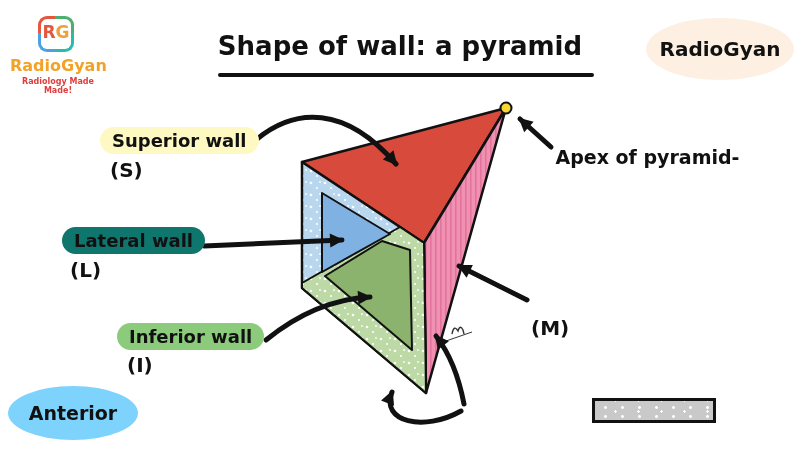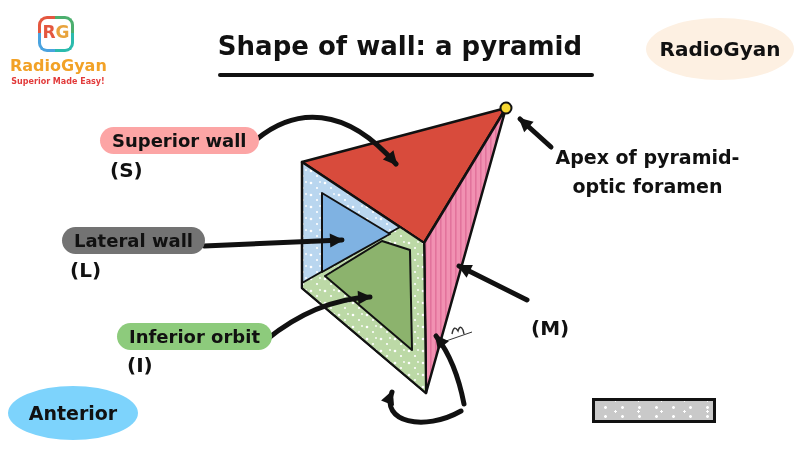--- a/index.html
+++ b/index.html
@@ -53,21 +53,21 @@
     <div class="logo-square">
       <div class="lq tl" style="border-color: rgb(228, 87, 63);"></div>
       <div class="lq tr" style="border-color: rgb(76, 175, 110);"></div>
       <div class="lq bl" style="border-color: rgb(74, 163, 223);"></div>
       <div class="lq br" style="border-color: rgb(43, 187, 173);"></div>
     </div>
     <div class="logo-rg">
       <span style="color: rgb(228, 87, 63);">R</span><span style="color: rgb(232, 163, 61);">G</span>
     </div>
     <div class="logo-name" style="color: rgb(242, 162, 39);">RadioGyan</div>
-    <div class="logo-tag" style="color: rgb(226, 59, 59);">Superior Made Easy!</div>
+    <div class="logo-tag" style="color: rgb(226, 59, 59);">Radiology Made Made!</div>
   </div>
 
   <div class="abs title">Shape of wall: a pyramid</div>
   <div class="abs title-underline"></div>
 
   <div class="abs badge posterior" style="background-color: rgb(253, 240, 226);">RadioGyan</div>
   <div class="abs badge anterior" style="background-color: #7dd3fc;">Anterior</div>
 
   <svg class="diagram" viewBox="0 0 800 459">
     <defs>
@@ -112,31 +112,30 @@
       <path d="M257,139 C295,108 345,105 396,164" marker-end="url(#ah)"></path>
       <path d="M204,246 L342,240" marker-end="url(#ah)"></path>
       <path d="M266,340 C298,314 332,299 370,297" marker-end="url(#ah)"></path>
       <path d="M527,300 L459,266" marker-end="url(#ah)"></path>
       <path d="M551,147 L520,119" marker-end="url(#ah)"></path>
       <path d="M461,411 C424,432 380,422 392,392" marker-end="url(#ah)"></path>
       <path d="M464,404 C459,378 450,354 436,336" marker-end="url(#ah)"></path>
     </g>
   </svg>
 
-  <div class="abs pill" style="left: 100px; top: 127px; background-color: #fca5a5;">Superior wall</div>
+  <div class="abs pill" style="left: 100px; top: 127px; background-color: #fef9c3;">Superior wall</div>
   <div class="abs abbr" style="left:110px;top:158px;">(S)</div>
 
-  <div class="abs pill" style="left: 62px; top: 227px; background-color: #737373; text-align: right;">Lateral wall</div>
+  <div class="abs pill" style="left: 62px; top: 227px; background-color: #0f766e; text-align: right;">Lateral wall</div>
   <div class="abs abbr" style="left:70px;top:258px;">(L)</div>
 
-  <div class="abs pill" style="left: 117px; top: 323px; background-color: rgb(141, 203, 124);">Inferior orbit</div>
+  <div class="abs pill" style="left: 117px; top: 323px; background-color: rgb(141, 203, 124);">Inferior wall</div>
   <div class="abs abbr" style="left:127px;top:353px;">(I)</div>
 
   <div class="abs abbr" style="left:531px;top:316px;">(M)</div>
 
   <div class="abs apex-label">
     <div>Apex of pyramid-</div>
-    <div>optic foramen</div>
   </div>
 
   <div class="abs legend-swatch"></div>
 
 </div>
 
 </body></html>

